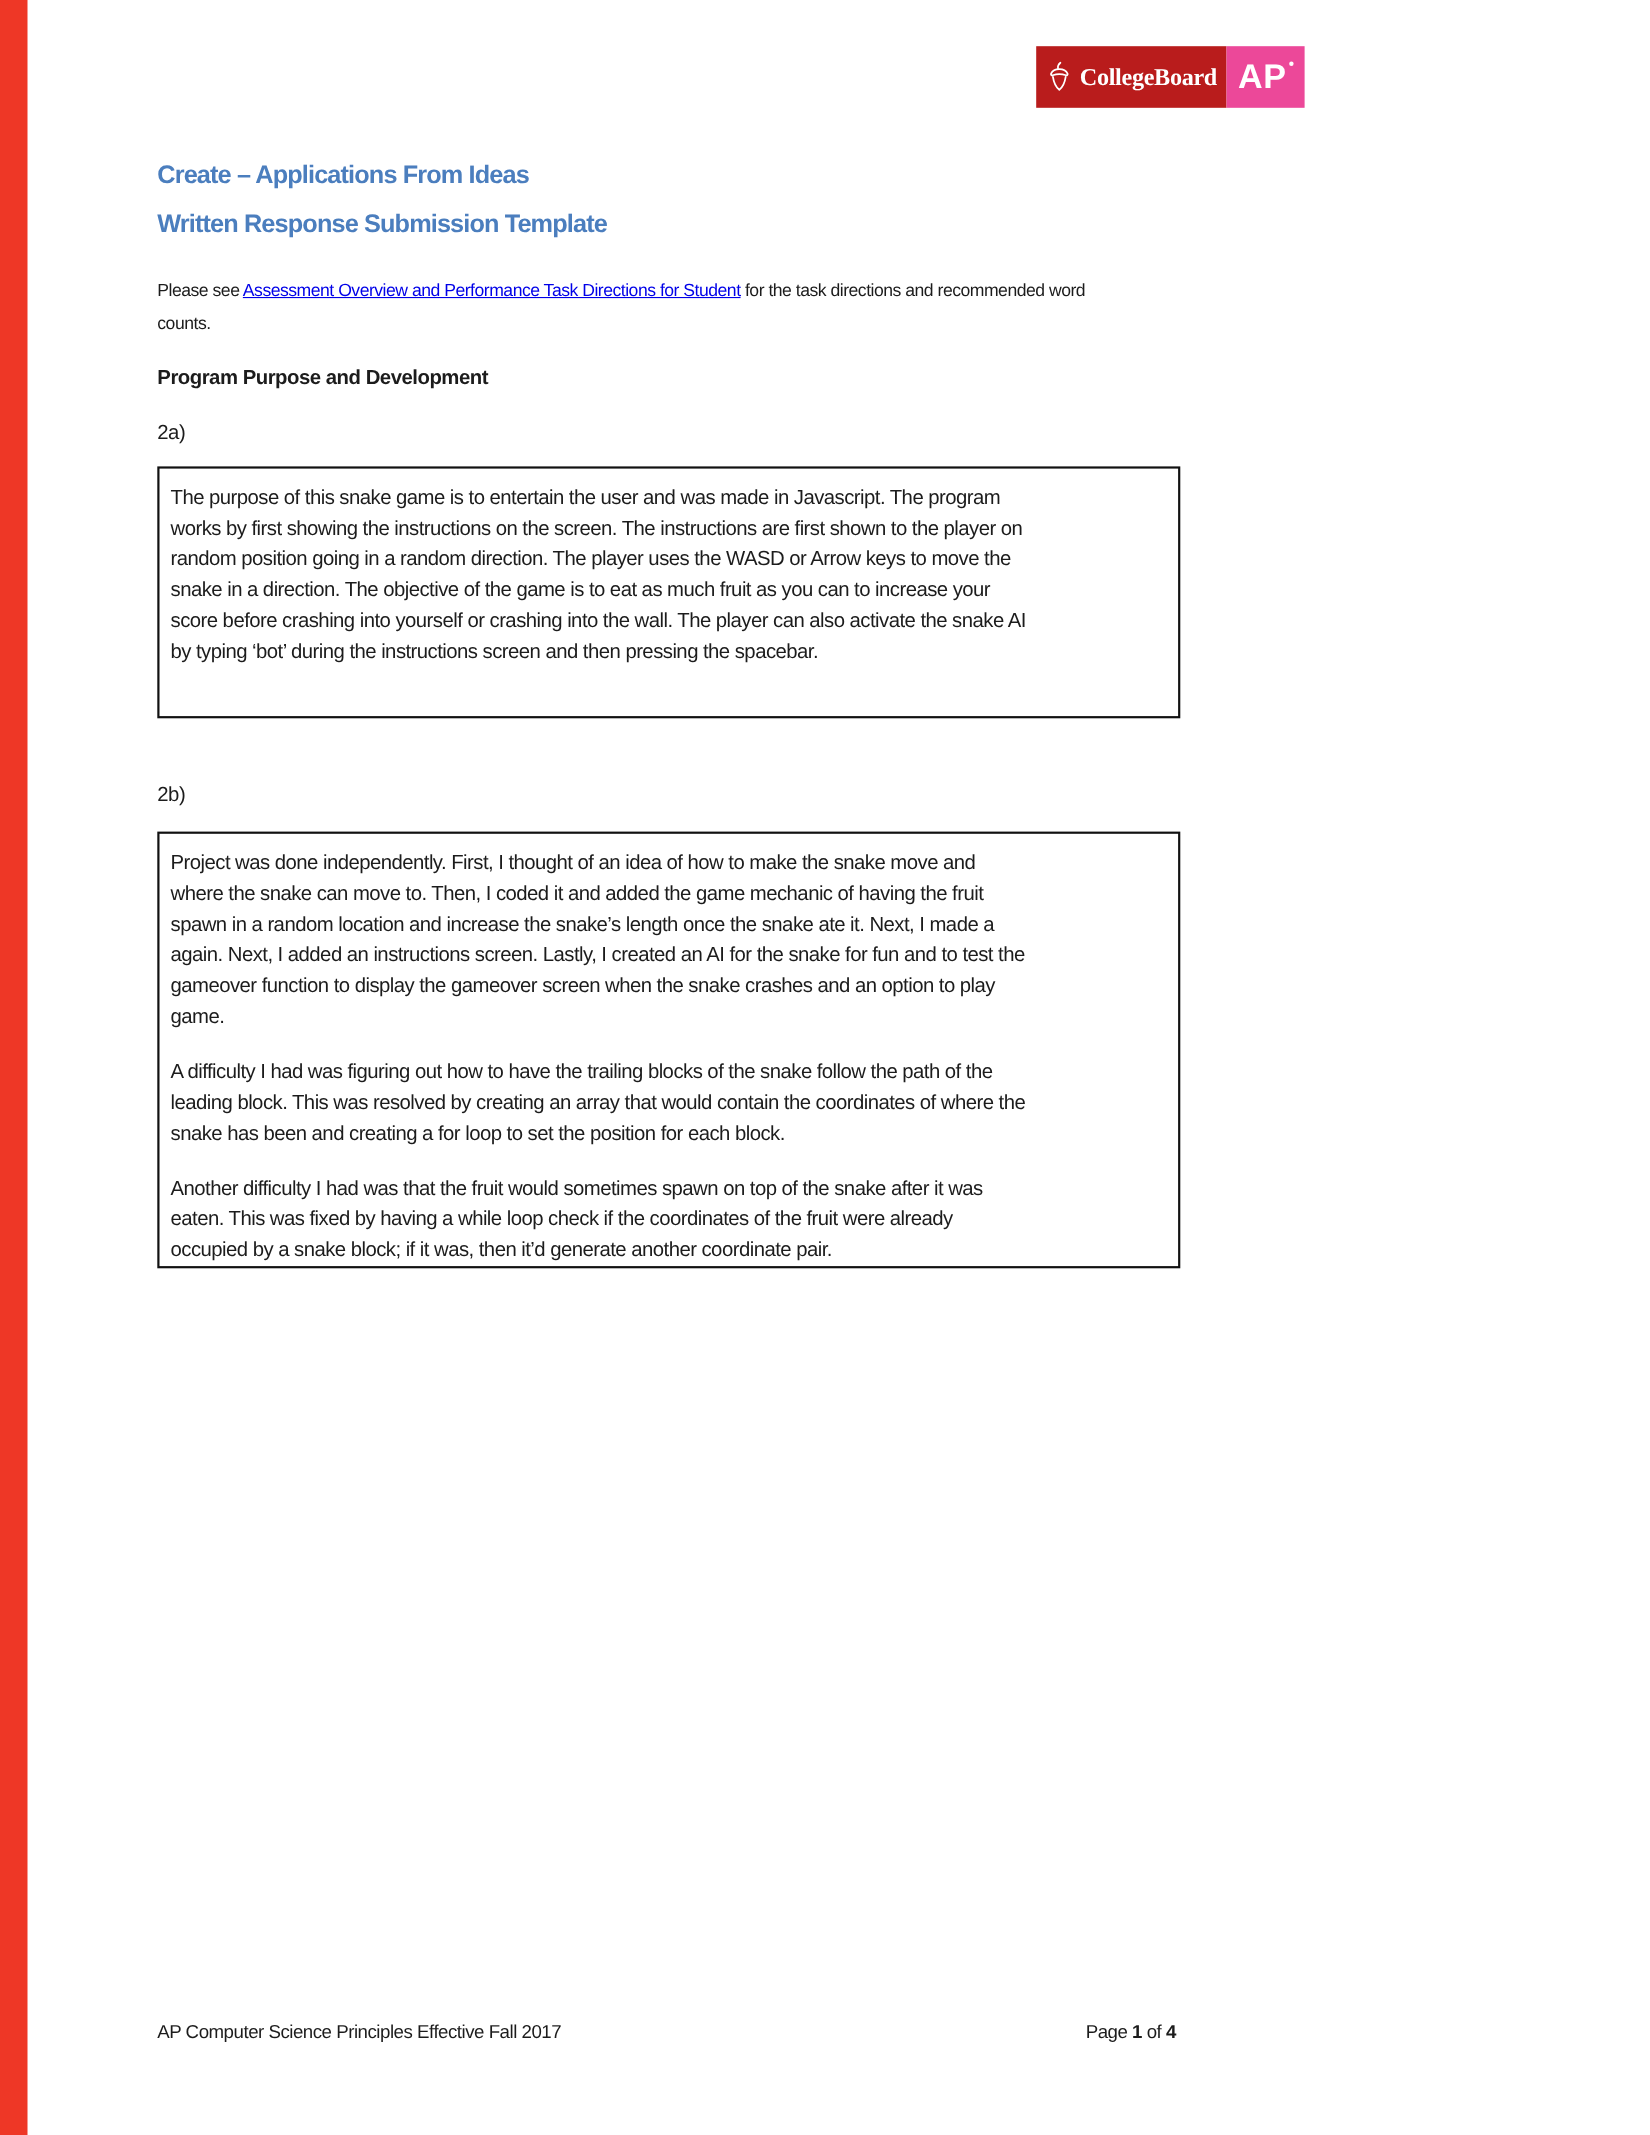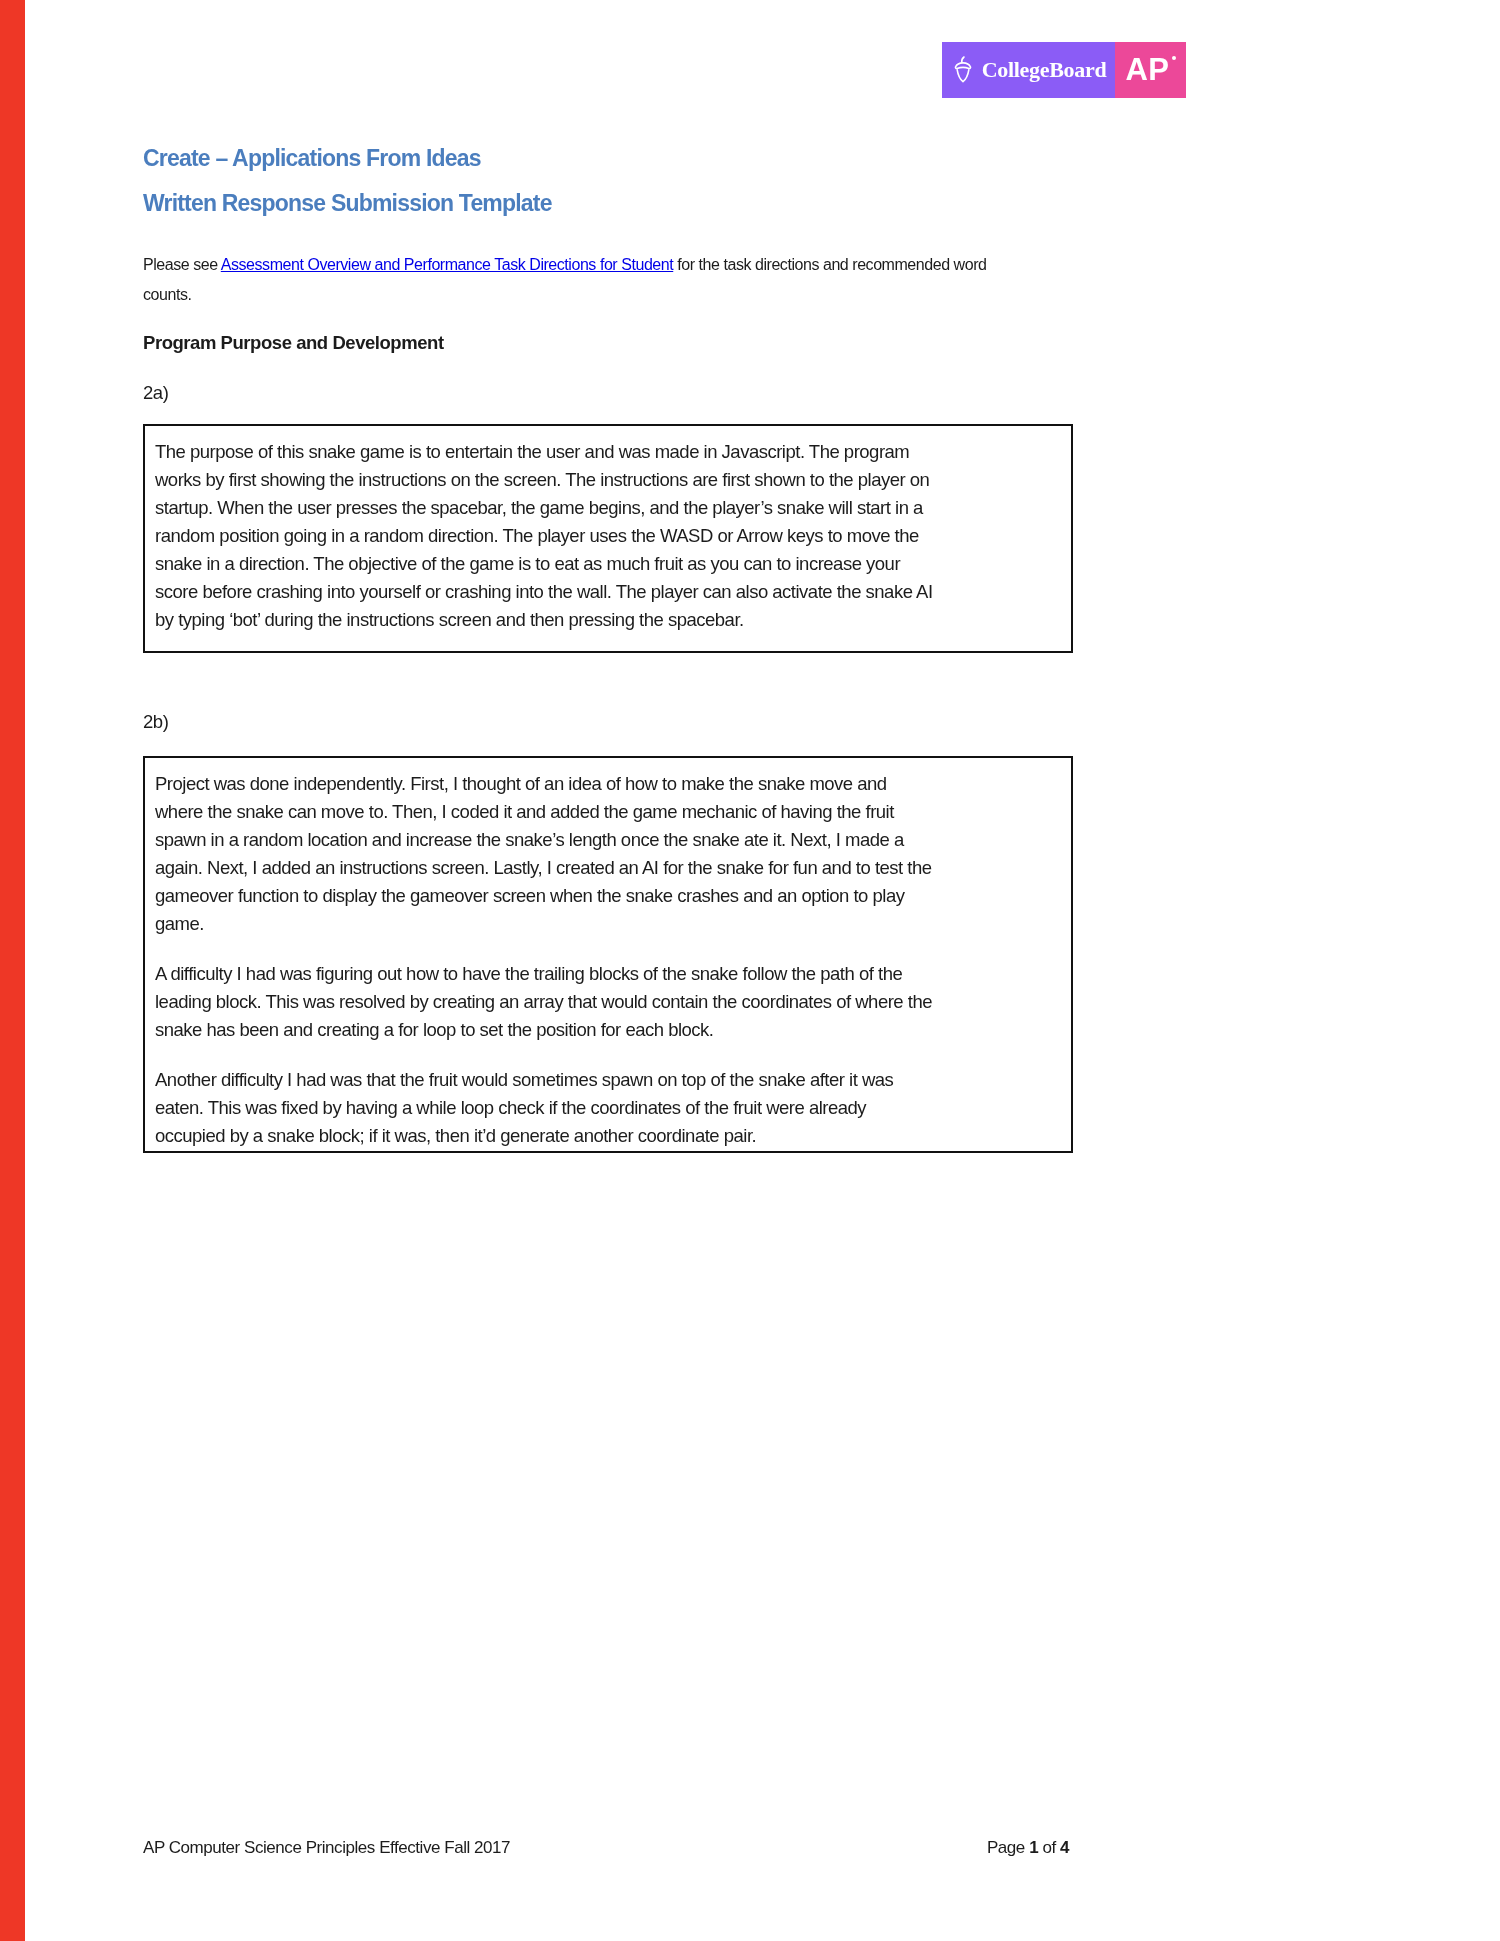--- a/index.html
+++ b/index.html
@@ -14,21 +14,21 @@
   .red-strip {
     position:absolute; left:0; top:0; width:25px; height:1941px;
     background:#ee3726;
   }
   
   .logo {
     position:absolute; left:942px; top:42px; height:56px;
     display:flex;
   }
   .logo-black {
-    width:173px; height:56px; background:#8b5cf6;
+    width:173px; height:56px; background:#b91c1c;
     display:flex; align-items:center; justify-content:center; gap:7px;
   }
   .logo-brand {
     color:#ffffff; font-family:"Liberation Serif", serif;
     font-weight:bold; font-size:22px; letter-spacing:-0.3px;
   }
   .logo-blue {
     width:71px; height:56px; background:#ec4899;
     display:flex; align-items:flex-start; justify-content:center;
     color:#ffffff;
@@ -109,21 +109,20 @@
 
 <div class="intro"><span>Please see </span><a>Assessment Overview and Performance Task Directions for Student</a><span> for the task directions and recommended word counts.</span></div>
 
 <div class="section-heading">Program Purpose and Development</div>
 
 <div class="q-label q2a">2a)</div>
 <div class="answer-box box-2a">
     <div class="para">
       <div class="line">The purpose of this snake game is to entertain the user and was made in Javascript. The program</div>
       <div class="line">works by first showing the instructions on the screen. The instructions are first shown to the player on</div>
-      <div class="line">startup. When the user presses the spacebar, the game begins, and the player’s snake will start in a</div>
       <div class="line">random position going in a random direction. The player uses the WASD or Arrow keys to move the</div>
       <div class="line">snake in a direction. The objective of the game is to eat as much fruit as you can to increase your</div>
       <div class="line">score before crashing into yourself or crashing into the wall. The player can also activate the snake AI</div>
       <div class="line">by typing ‘bot’ during the instructions screen and then pressing the spacebar.</div>
     </div>
   </div>
 
 <div class="q-label q2b">2b)</div>
 <div class="answer-box box-2b">
     <div class="para">

